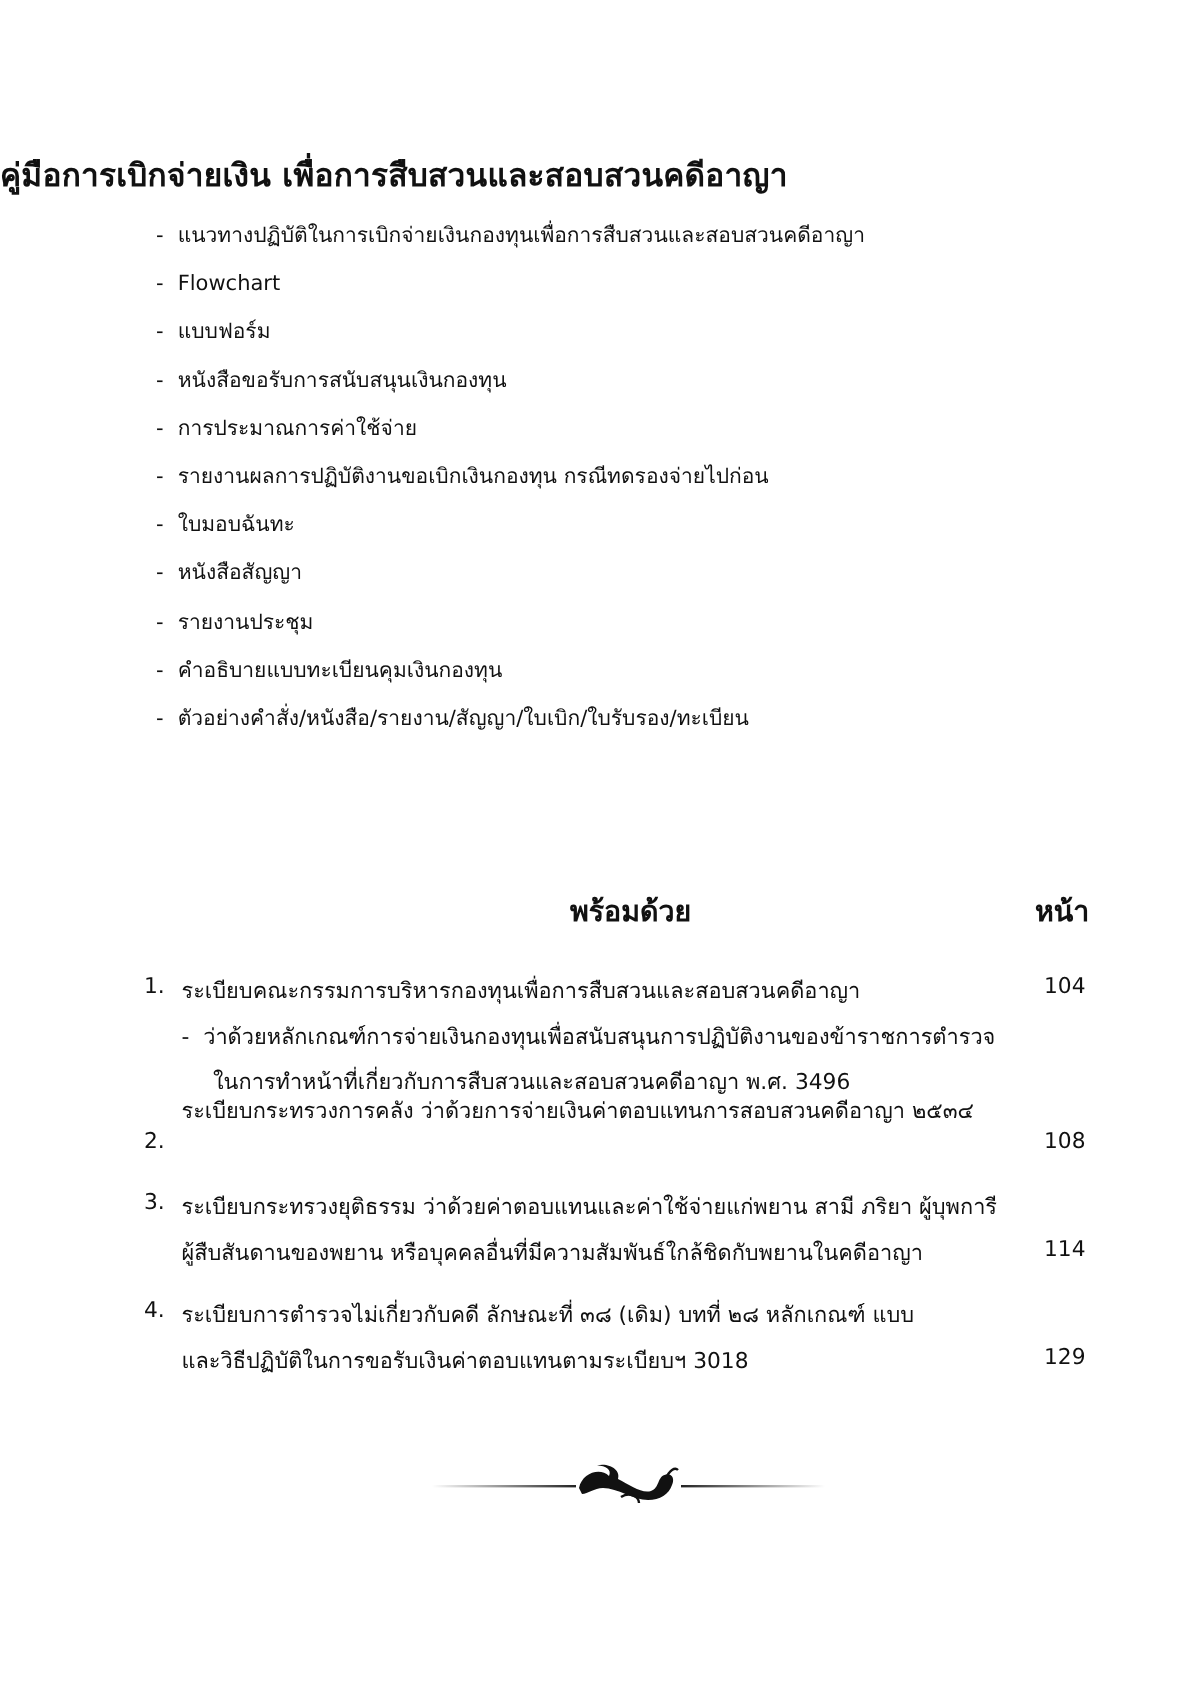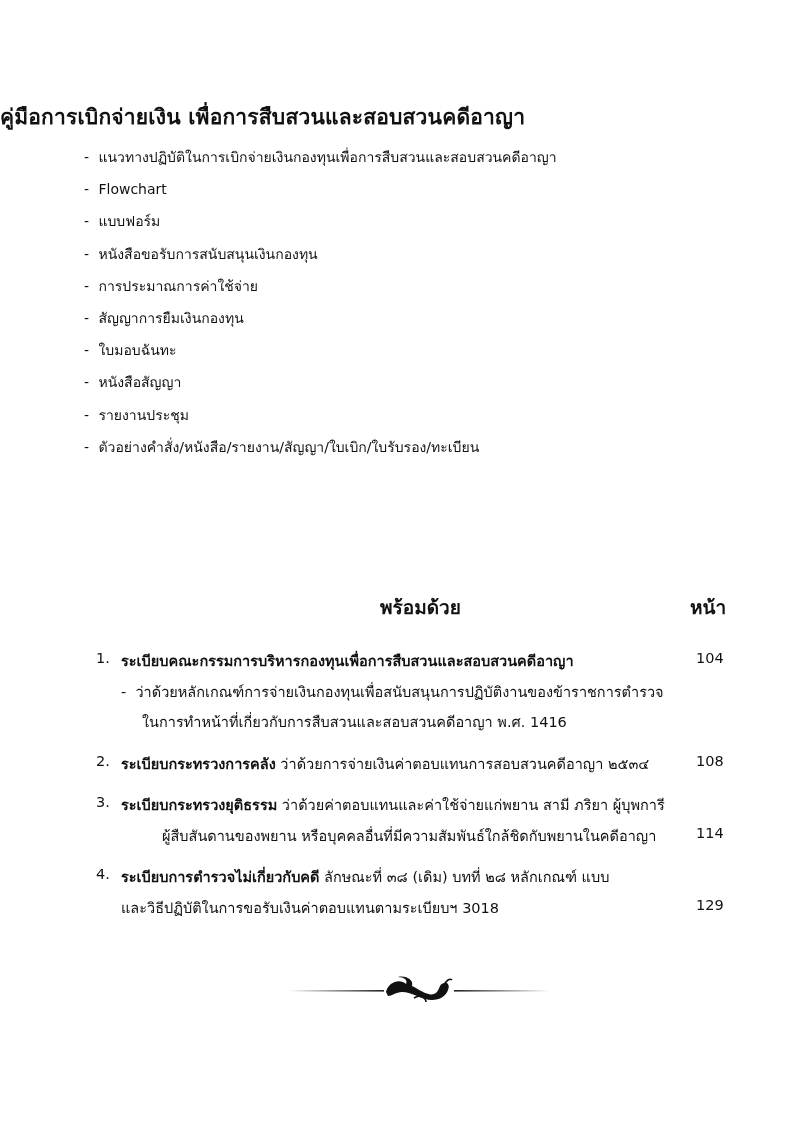--- a/index.html
+++ b/index.html
@@ -5,81 +5,82 @@
   html, body { margin: 0; padding: 0; background: #ffffff; }
   body {
     width: 794px; height: 1123px; position: relative; overflow: hidden;
     font-family: "DejaVu Sans", "Liberation Sans", sans-serif;
     color: #111111;
   }
   .title {
     position: absolute; left: 0; width: 790px; top: 100px;
     font-size: 21px; font-weight: bold; letter-spacing: 0.2px;
   }
-  .bullets { position: absolute; left: 84px; top: 146px; margin: 0; padding: 0; list-style: none; }
+  .bullets { position: absolute; left: 104px; top: 146px; margin: 0; padding: 0; list-style: none; }
   .bullets li { height: 32.2px; font-size: 14px; line-height: 22px; white-space: nowrap; }
   .bullets .dash { display: inline-block; width: 10px; }
 
   .with-heading {
     position: absolute; top: 592px; left: 380px; font-size: 19px; font-weight: bold;
   }
   .page-heading {
     position: absolute; top: 592px; left: 690px; font-size: 19px; font-weight: bold;
   }
   .toc-line { position: absolute; font-size: 14.5px; line-height: 22px; white-space: nowrap; }
   .num { position: absolute; left: 96px; font-size: 14.5px; }
   .pg { position: absolute; left: 696px; font-size: 14.5px; }
-  .b { font-weight: bold; }
+  .b { font-weight: normal; }
   .ornament { position: absolute; left: 288px; top: 972px; width: 262px; height: 36px; }
 </style>
 </head>
 <body>
 
 <div class="title">คู่มือการเบิกจ่ายเงิน เพื่อการสืบสวนและสอบสวนคดีอาญา</div>
 
 <ul class="bullets">
   <li><span class="dash">-</span> <span>แนวทางปฏิบัติในการเบิกจ่ายเงินกองทุนเพื่อการสืบสวนและสอบสวนคดีอาญา</span></li>
   <li><span class="dash">-</span> <span>Flowchart</span></li>
   <li><span class="dash">-</span> <span>แบบฟอร์ม</span></li>
   <li><span class="dash">-</span> <span>หนังสือขอรับการสนับสนุนเงินกองทุน</span></li>
   <li><span class="dash">-</span> <span>การประมาณการค่าใช้จ่าย</span></li>
-  <li><span class="dash">-</span> <span>สัญญาการยืมเงินกองทุน</span></li>
+  <li><span class="dash">-</span> <span>รายงานผลการปฏิบัติงานขอเบิกเงินกองทุน กรณีทดรองจ่ายไปก่อน</span></li>
   <li><span class="dash">-</span> <span>ใบมอบฉันทะ</span></li>
   <li><span class="dash">-</span> <span>หนังสือสัญญา</span></li>
   <li><span class="dash">-</span> <span>รายงานประชุม</span></li>
+  <li><span class="dash">-</span> <span>คำอธิบายแบบทะเบียนคุมเงินกองทุน</span></li>
   <li><span class="dash">-</span> <span>ตัวอย่างคำสั่ง/หนังสือ/รายงาน/สัญญา/ใบเบิก/ใบรับรอง/ทะเบียน</span></li>
 </ul>
 
 <div class="with-heading">พร้อมด้วย</div>
 <div class="page-heading">หน้า</div>
 
 <div>
   <span class="num" style="top:650px;">1.</span>
   <div class="toc-line b" style="left:121px; top:650px;">ระเบียบคณะกรรมการบริหารกองทุนเพื่อการสืบสวนและสอบสวนคดีอาญา</div>
   <span class="pg" style="top:650px;">104</span>
   <div class="toc-line" style="left:121px; top:681px;">
     <span>-</span>&nbsp;&nbsp;<span>ว่าด้วยหลักเกณฑ์การจ่ายเงินกองทุนเพื่อสนับสนุนการปฏิบัติงานของข้าราชการตำรวจ</span>
   </div>
-  <div class="toc-line" style="left:142px; top:711px;">ในการทำหน้าที่เกี่ยวกับการสืบสวนและสอบสวนคดีอาญา พ.ศ. 1416</div>
+  <div class="toc-line" style="left:142px; top:711px;">ในการทำหน้าที่เกี่ยวกับการสืบสวนและสอบสวนคดีอาญา พ.ศ. 3496</div>
 </div>
 
 <div>
   <span class="num" style="top:753px;">2.</span>
-  <div class="toc-line" style="left:121px; top:753px;">
+  <div class="toc-line" style="left:121px; top:730px;">
     <span class="b">ระเบียบกระทรวงการคลัง</span><span> ว่าด้วยการจ่ายเงินค่าตอบแทนการสอบสวนคดีอาญา ๒๕๓๔</span>
   </div>
   <span class="pg" style="top:753px;">108</span>
 </div>
 
 <div>
   <span class="num" style="top:794px;">3.</span>
   <div class="toc-line" style="left:121px; top:794px;">
     <span class="b">ระเบียบกระทรวงยุติธรรม</span><span> ว่าด้วยค่าตอบแทนและค่าใช้จ่ายแก่พยาน สามี ภริยา ผู้บุพการี</span>
   </div>
-  <div class="toc-line" style="left:121px; top:825px;margin-left:41px;">ผู้สืบสันดานของพยาน หรือบุคคลอื่นที่มีความสัมพันธ์ใกล้ชิดกับพยานในคดีอาญา</div>
+  <div class="toc-line" style="left:121px; top:825px;">ผู้สืบสันดานของพยาน หรือบุคคลอื่นที่มีความสัมพันธ์ใกล้ชิดกับพยานในคดีอาญา</div>
   <span class="pg" style="top:825px;text-align:right;">114</span>
 </div>
 
 <div>
   <span class="num" style="top:866px;">4.</span>
   <div class="toc-line" style="left:121px; top:866px;text-align:center;">
     <span class="b">ระเบียบการตำรวจไม่เกี่ยวกับคดี</span><span> ลักษณะที่ ๓๘ (เดิม) บทที่ ๒๘ หลักเกณฑ์ แบบ</span>
   </div>
   <div class="toc-line" style="left:121px; top:897px;">และวิธีปฏิบัติในการขอรับเงินค่าตอบแทนตามระเบียบฯ 3018</div>
   <span class="pg" style="top:897px;">129</span>

